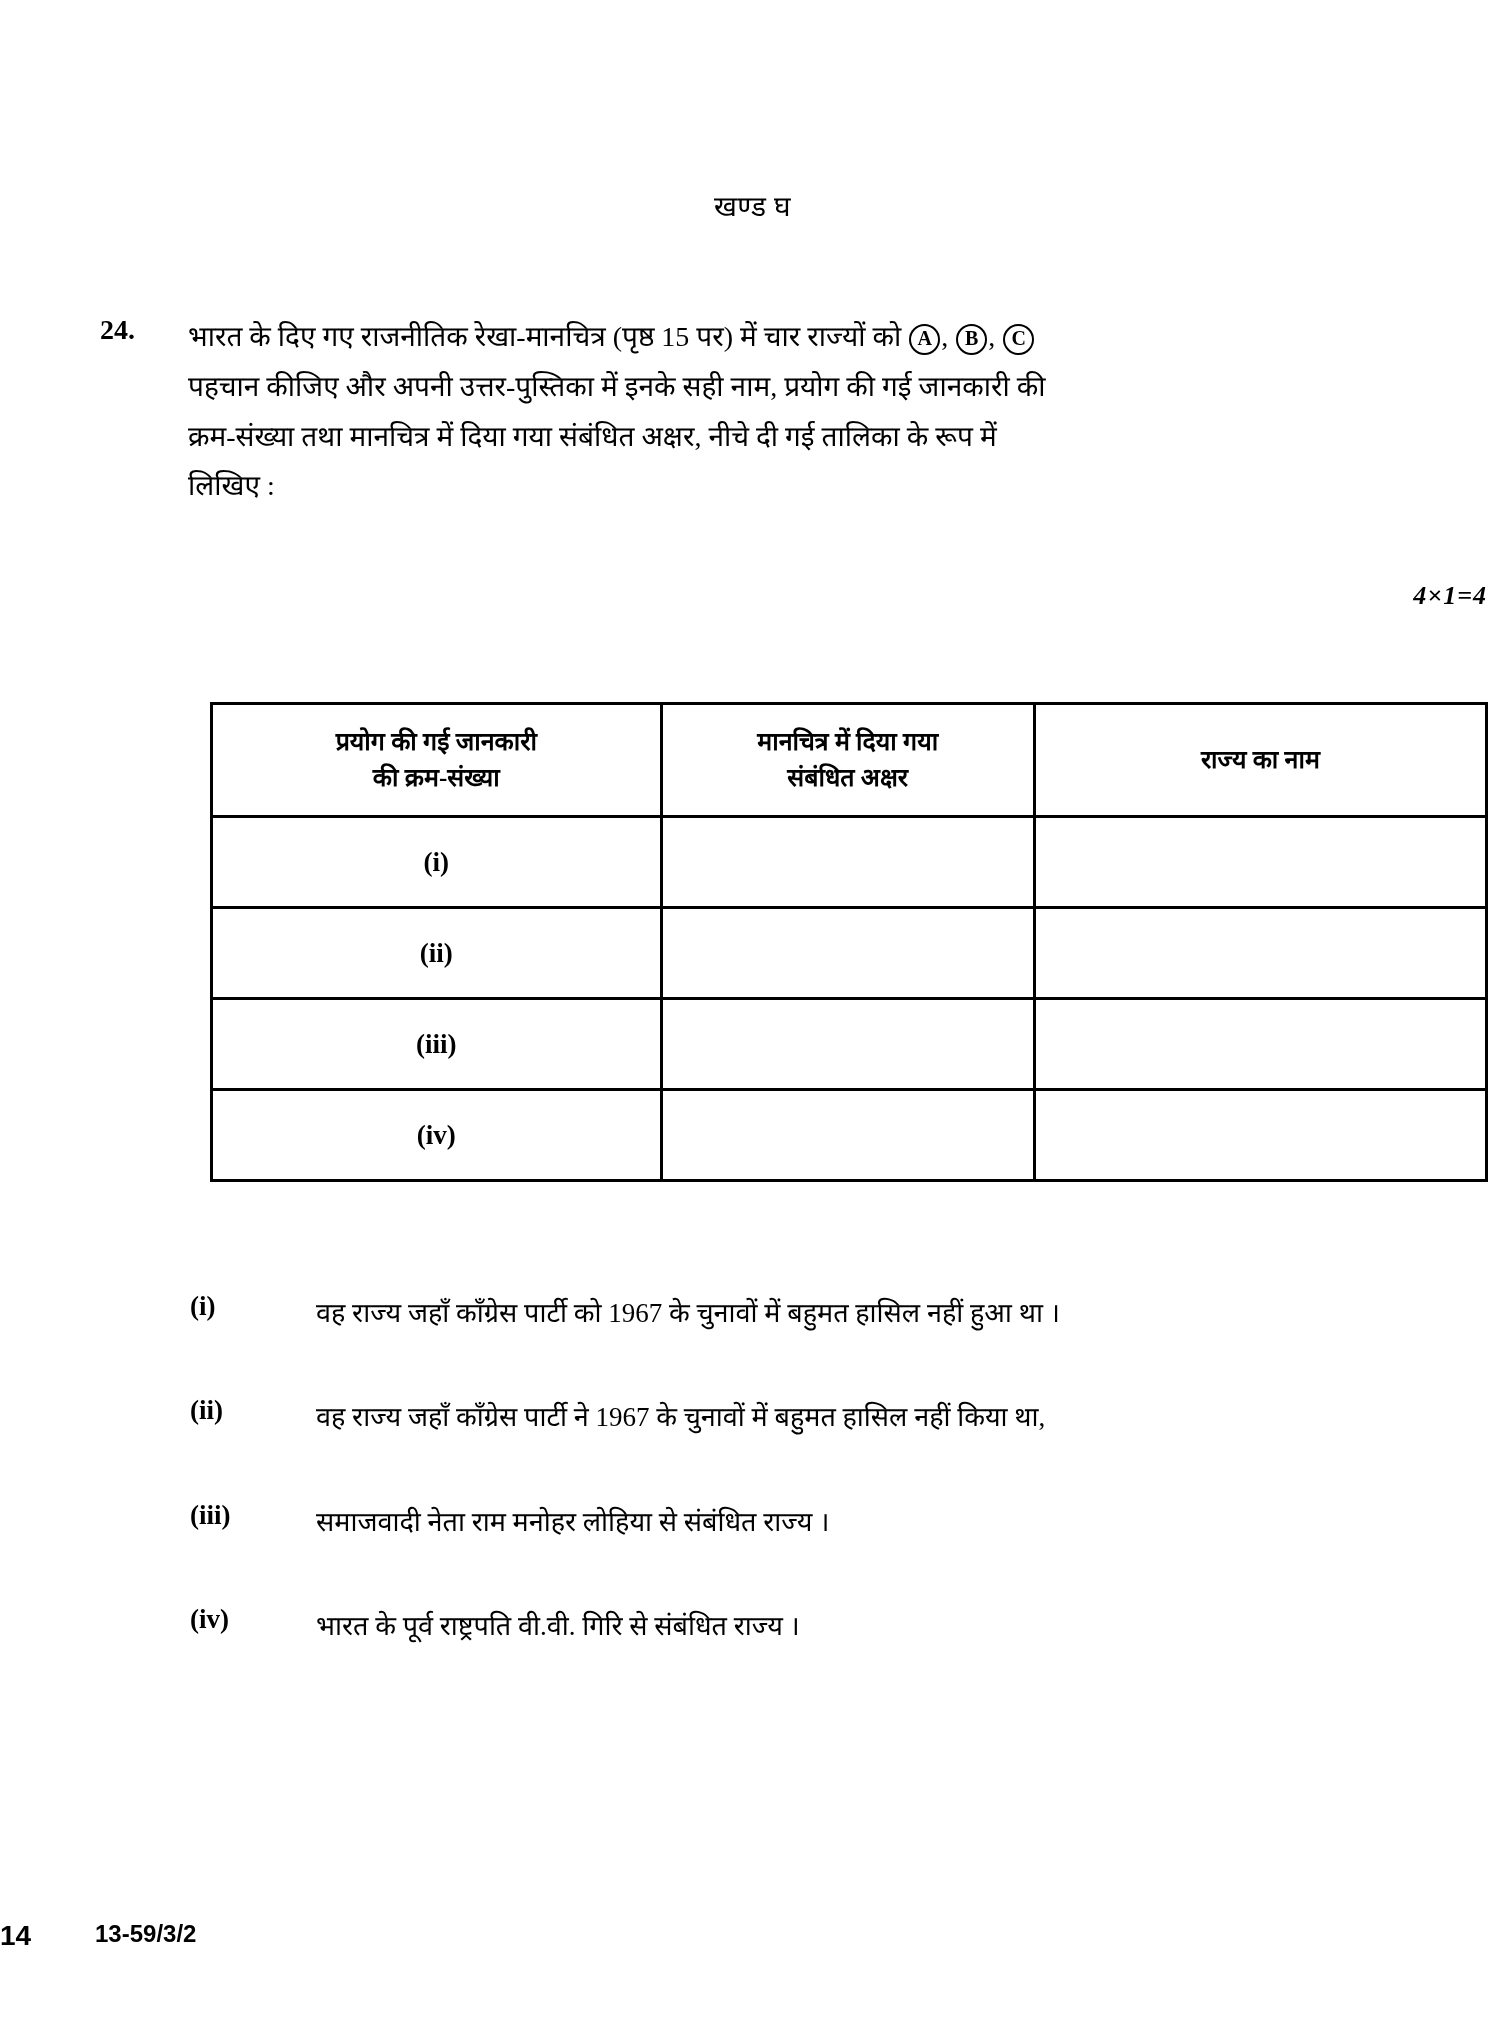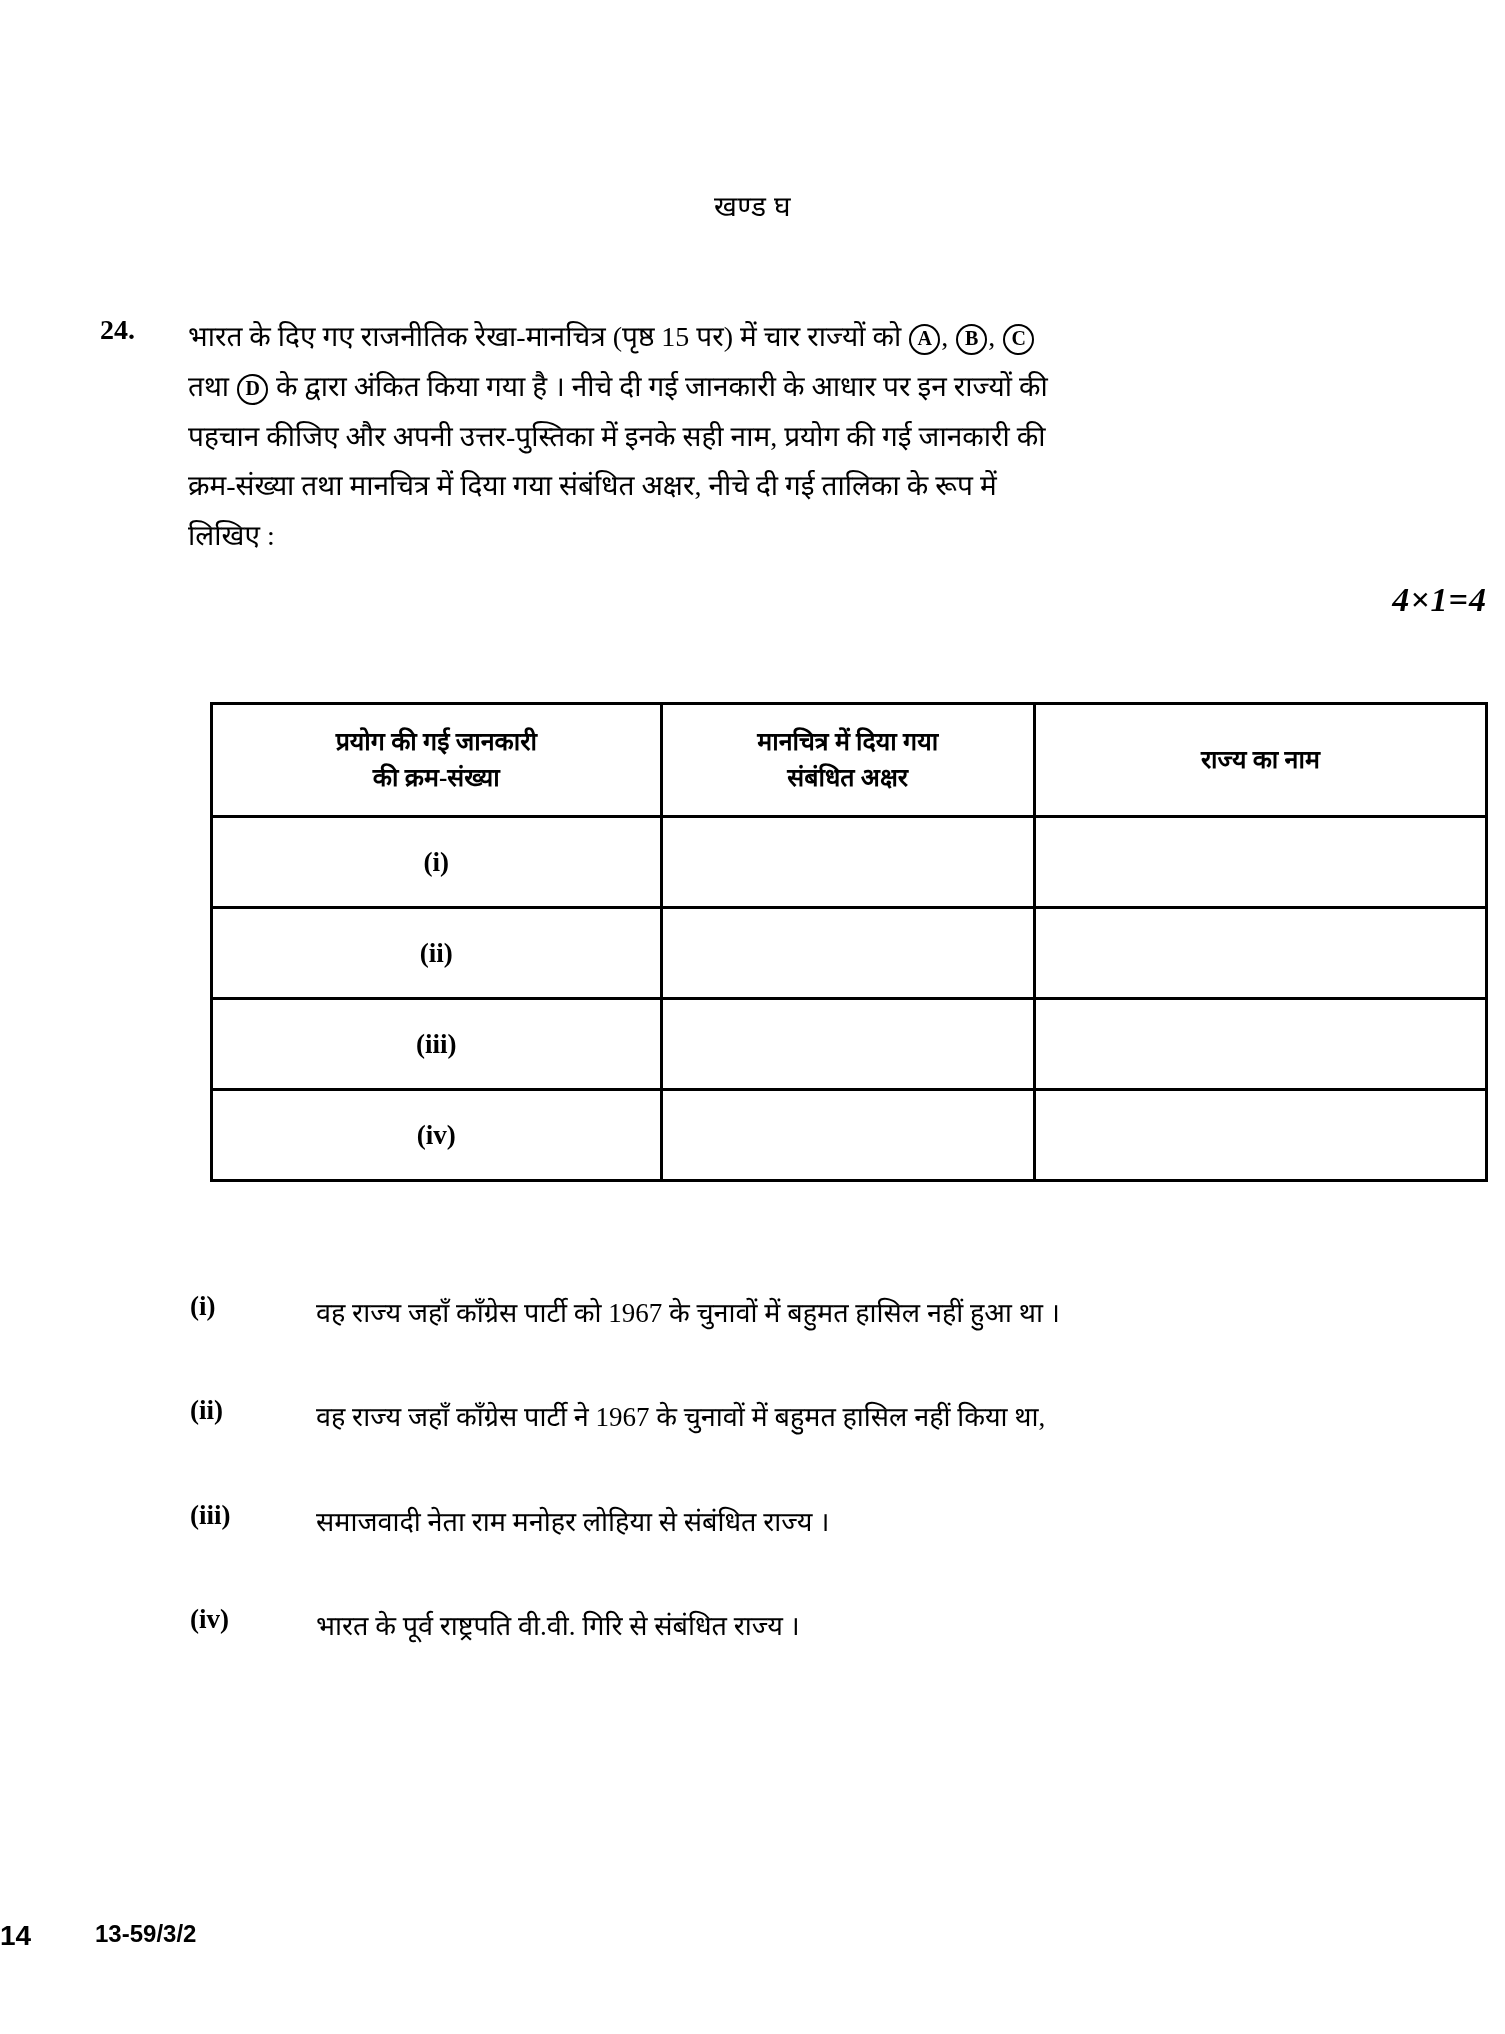--- a/index.html
+++ b/index.html
@@ -74,21 +74,21 @@
     font-size: 20px;
     font-weight: 600;
     font-family: "Liberation Serif", serif;
     vertical-align: 1px;
     margin: 0 1px;
   }
   .marks {
     position: absolute;
     right: 18px;
     top: 581px;
-    font-size: 34px;
+    font-size: 26px;
     font-style: italic;
     font-weight: 700;
     letter-spacing: 1px;
   }
 
   
   .answer-table {
     position: absolute;
     top: 658px;
     left: 210px;
@@ -186,23 +186,20 @@
 <div class="page">
 
   <div class="section-header">खण्ड घ</div>
 
   <div class="question-block">
     <div class="q-row">
       <div class="q-number">24.</div>
       <div class="q-text">
         <span class="line">
           <span>भारत के दिए गए राजनीतिक रेखा-मानचित्र (पृष्ठ 15 पर) में चार राज्यों को </span><span class="circled">A</span><span>, </span><span class="circled">B</span><span>, </span><span class="circled">C</span>
-        </span>
-        <span class="line">
-          <span>तथा </span><span class="circled">D</span><span> के द्वारा अंकित किया गया है । नीचे दी गई जानकारी के आधार पर इन राज्यों की</span>
         </span>
         <span class="line">पहचान कीजिए और अपनी उत्तर-पुस्तिका में इनके सही नाम, प्रयोग की गई जानकारी की</span>
         <span class="line">क्रम-संख्या तथा मानचित्र में दिया गया संबंधित अक्षर, नीचे दी गई तालिका के रूप में</span>
         <span class="line">लिखिए :</span>
       </div>
     </div>
   </div>
 
   <div class="marks">4×1=4</div>
 

